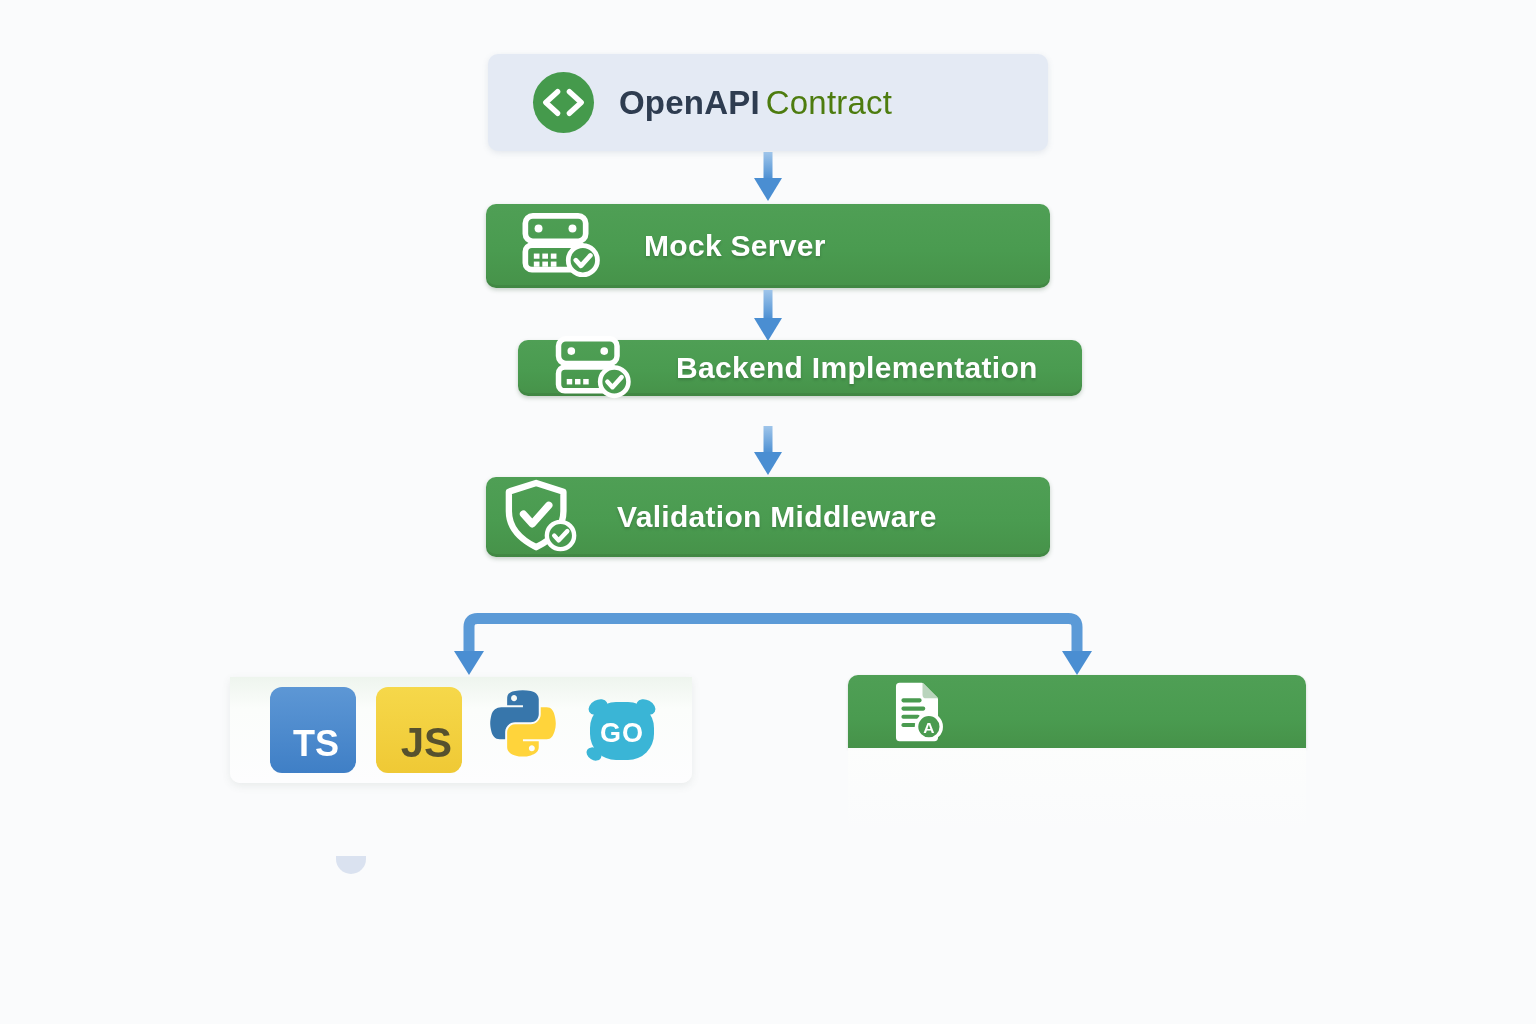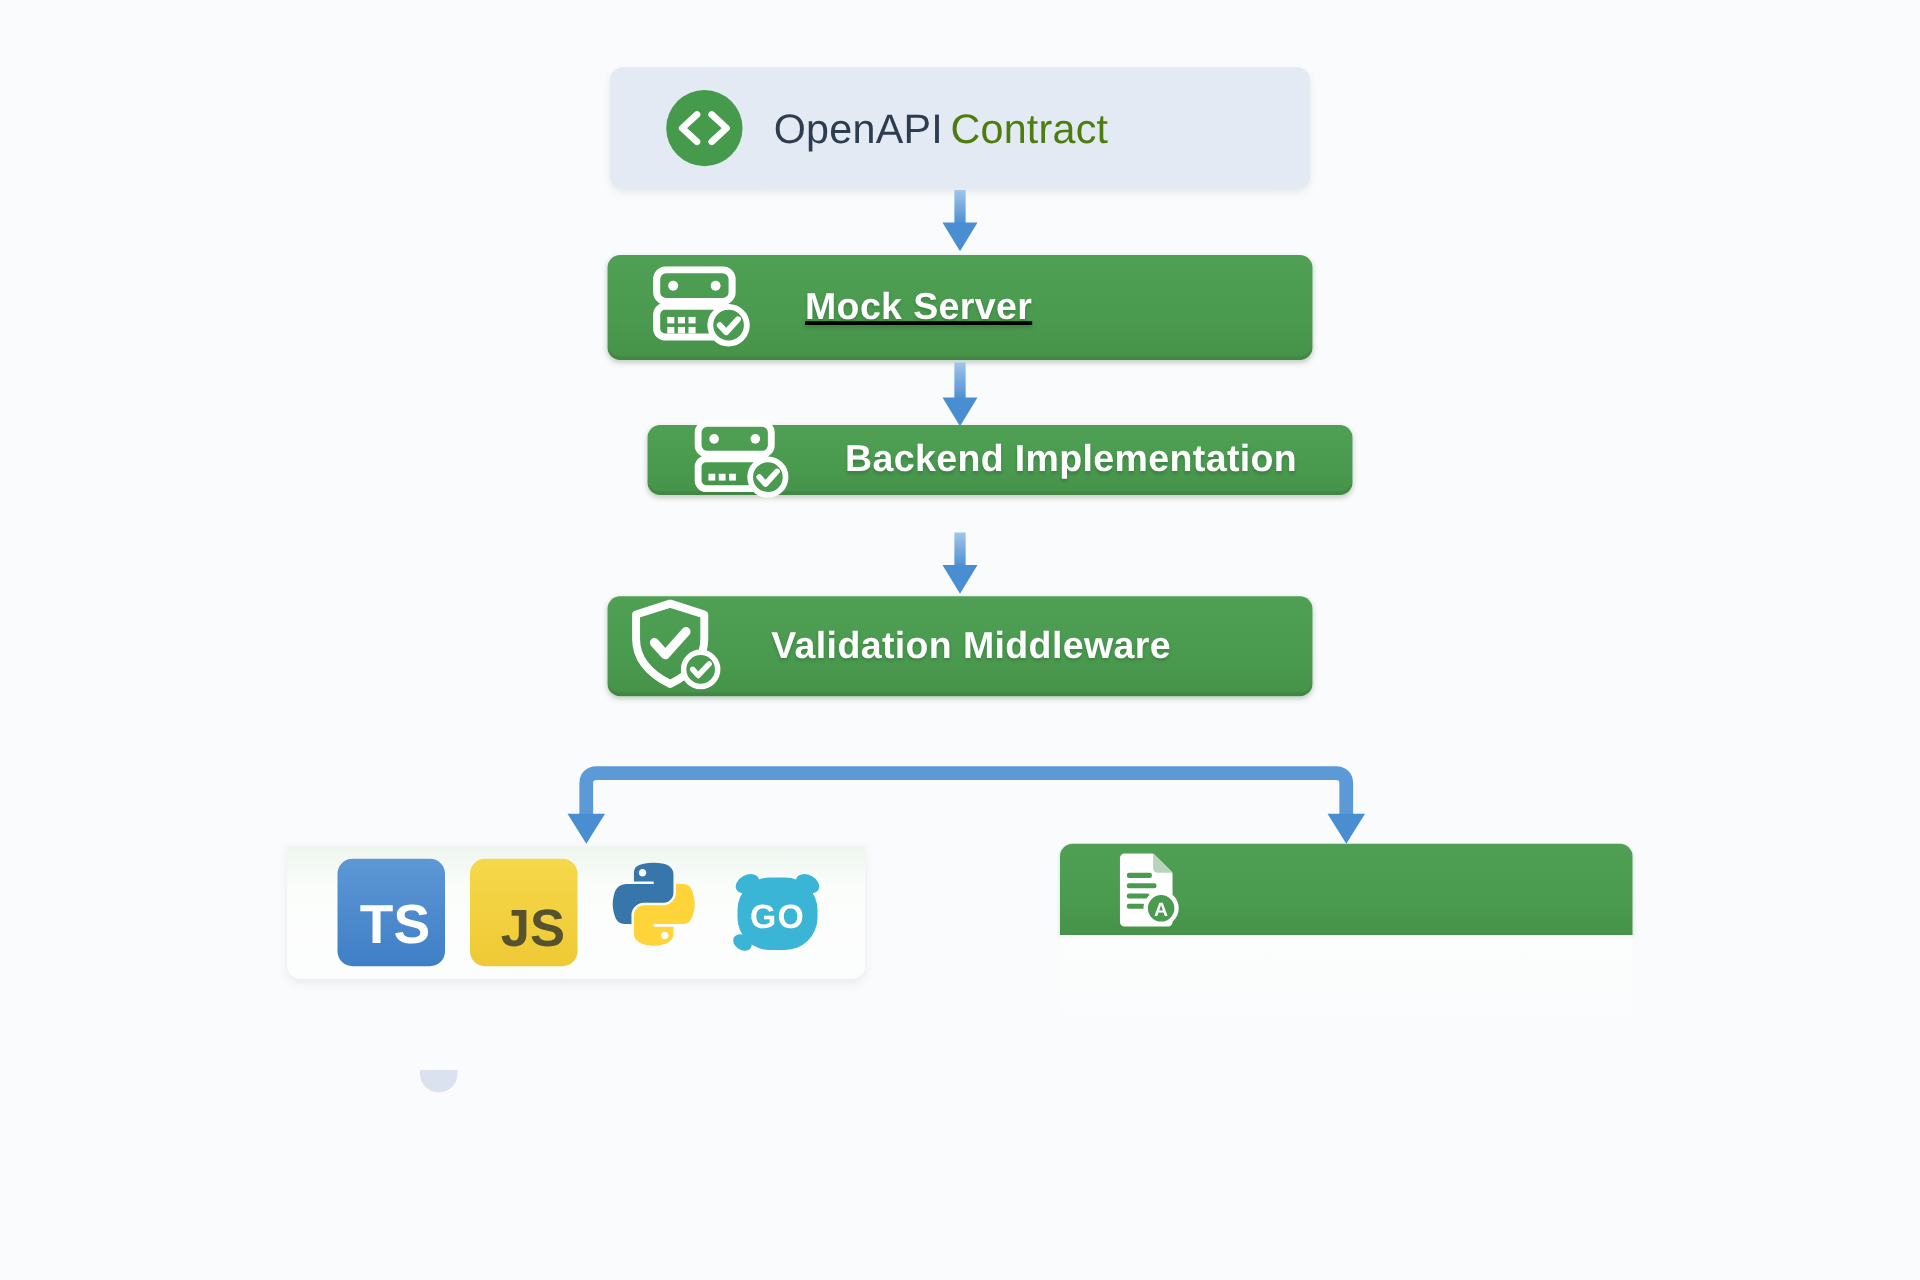--- a/index.html
+++ b/index.html
@@ -16,39 +16,39 @@
   
   .contract-node{
     left:488px;top:54px;width:560px;height:97px;
     background:var(--contract-bg,#e4eaf4);
     border-radius:10px;
     padding-left:44px;
     box-shadow:0 2px 6px rgba(90,110,140,.14);
   }
   .contract-node .circle-icon{width:63px;height:63px;flex:0 0 auto;}
   .contract-label{margin-left:24px;font-size:33px;color:var(--contract-text,#2e3c50);letter-spacing:.2px;}
-  .contract-label .bold{font-weight:400;}
+  .contract-label .bold{font-weight:700;}
   .contract-label .reg{font-weight:400;margin-left:6px;color:#4d7c0f;}
 
   
   .green-node{
     left:486px;width:564px;
     background:linear-gradient(180deg,#4f9f55 0%,var(--green,#4a9b50) 55%,#469249 100%);
     border-radius:10px;
     padding-left:34px;
     box-shadow:0 2px 4px rgba(40,80,45,.25), inset 0 -3px 0 rgba(0,0,0,.07);
   }
   .green-node .node-icon{flex:0 0 auto;}
   .green-label{
     margin-left:36px;color:#ffffff;font-size:30px;font-weight:700;letter-spacing:.3px;
     text-shadow:0 2px 3px rgba(0,0,0,.18);
     white-space:nowrap;
   }
 
-  .mock-node{top:204px;height:84px;text-decoration:underline;}
+  .mock-node{top:204px;height:84px;}
   .backend-node{top:340px;height:56px;margin-left:32px;}
   .validation-node{top:477px;height:80px;padding-left:17px;}
 
   
   .varrow,.branch{position:absolute;overflow:visible;}
 
   
   .card{position:absolute;}
   .card-header{
     display:flex;align-items:center;height:73px;box-sizing:border-box;
@@ -66,21 +66,21 @@
     height:106px;border-radius:0 0 10px 10px;
     background:linear-gradient(180deg,#eef5ee 0%,#fbfdfb 30%,#fdfdfe 100%);
     box-shadow:0 3px 8px rgba(80,100,90,.10);
     display:flex;align-items:center;gap:20px;padding-left:40px;
   }
   .lang-tile{
     width:86px;height:86px;border-radius:12px;box-sizing:border-box;
     display:flex;align-items:flex-end;justify-content:center;
     font-weight:700;
   }
-  .ts-tile{background:linear-gradient(180deg,#5d97d5 0%,#3f7fc6 100%);color:#fff;font-size:44px;padding-bottom:8px;padding-left:6px;}
+  .ts-tile{background:linear-gradient(180deg,#5d97d5 0%,#3f7fc6 100%);color:#fff;font-size:36px;padding-bottom:8px;padding-left:6px;}
   .js-tile{background:linear-gradient(180deg,#f6d84a 0%,#efc935 100%);color:#56512e;font-size:42px;justify-content:flex-end;padding:0 10px 6px 0;}
   .py-tile,.go-tile{width:auto;height:auto;background:none;border-radius:0;}
 
   .doc-card{left:848px;top:675px;width:458px;}
   .doc-body{
     height:88px;
     background:linear-gradient(180deg,rgba(252,253,252,.95) 0%,rgba(250,251,252,0) 100%);
   }
 
   .blue-tab{

